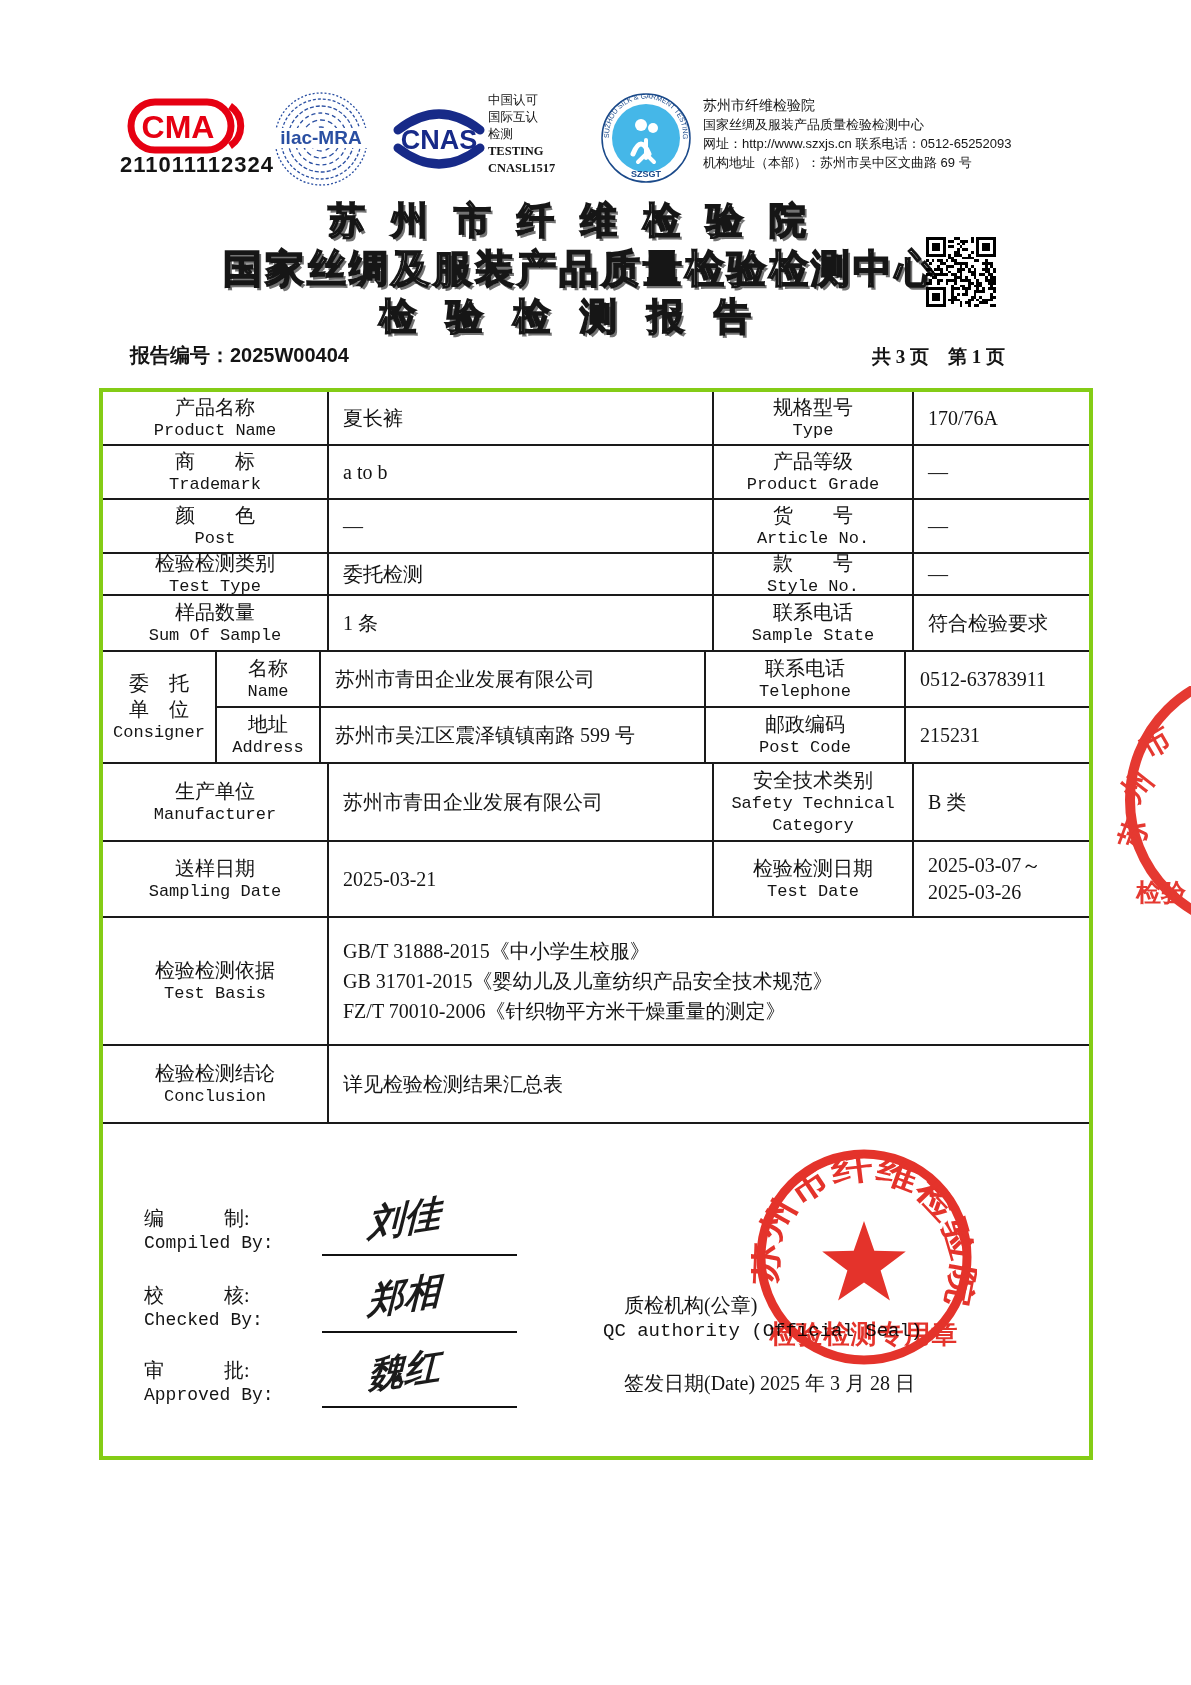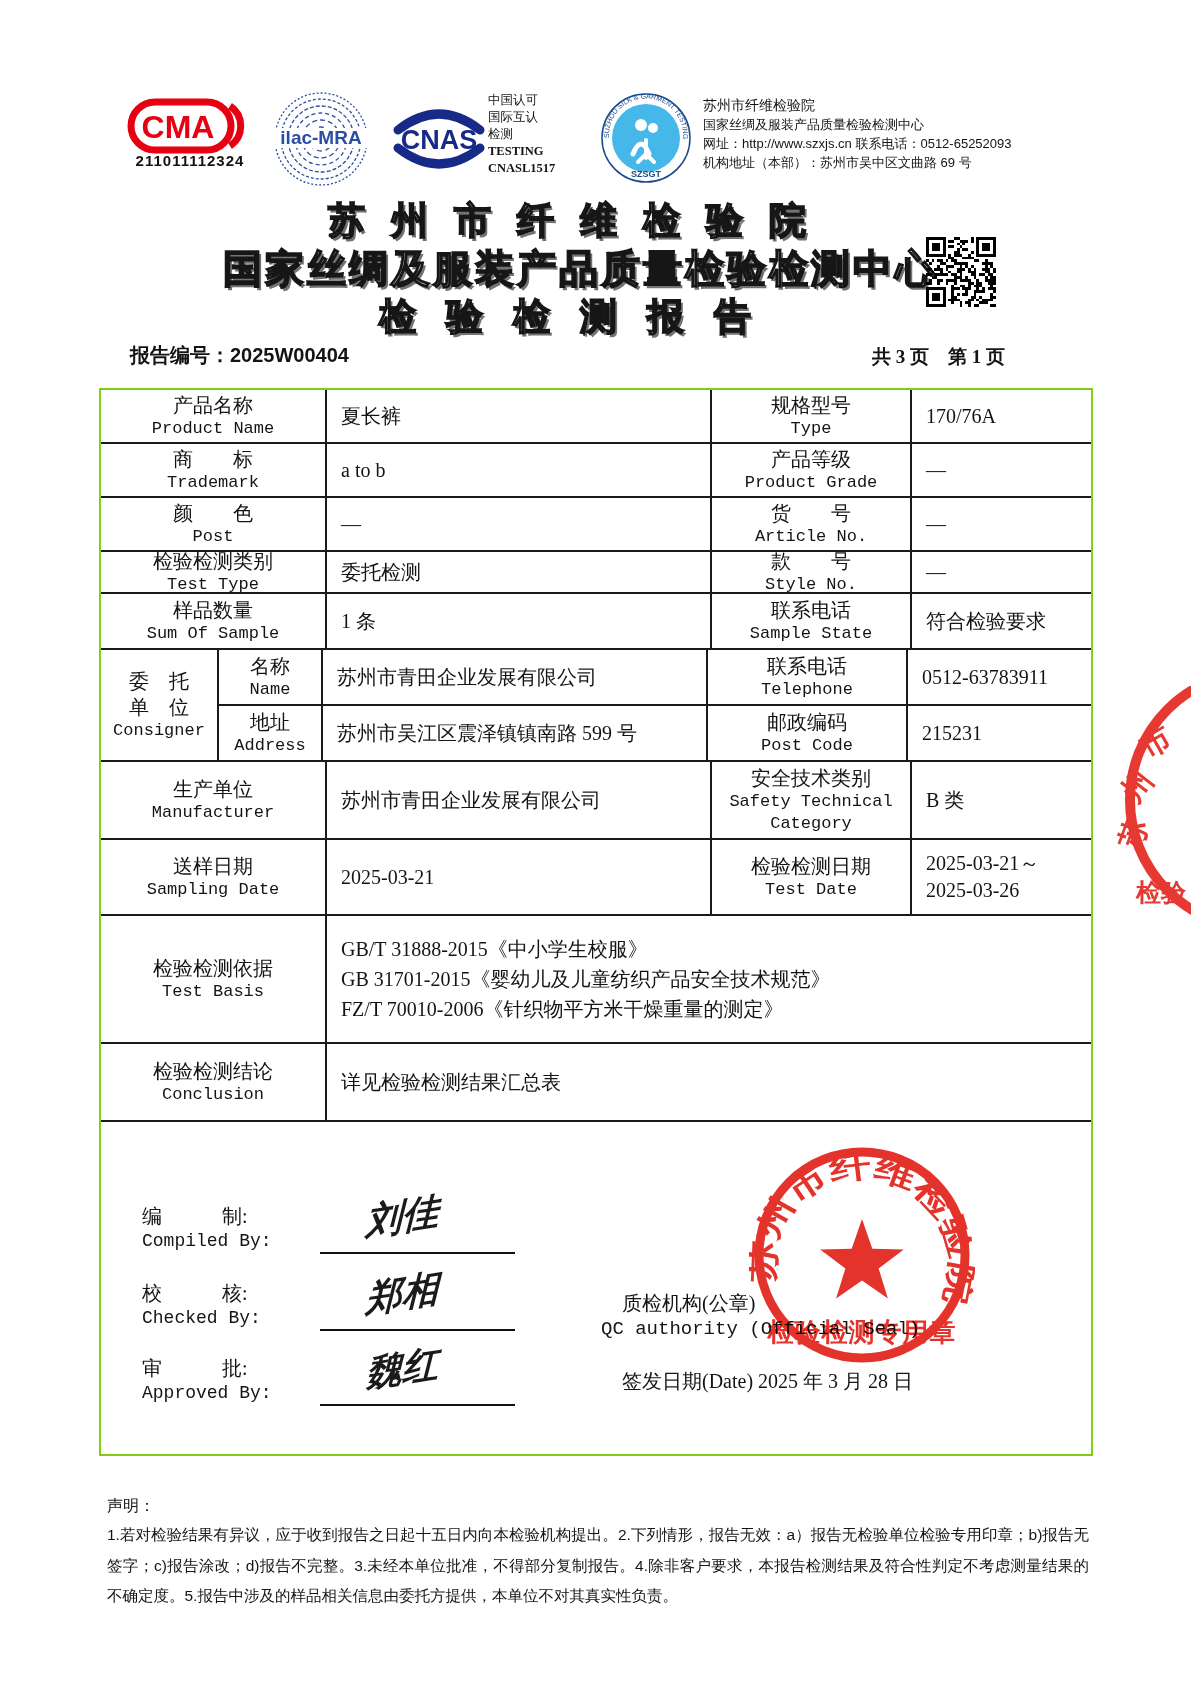--- a/index.html
+++ b/index.html
@@ -2,40 +2,40 @@
 <html><head>
 <meta charset="utf-8">
 <style>
   html,body{margin:0;padding:0;background:#888;}
   .page{position:relative;width:1191px;height:1685px;background:#fff;margin:0 auto;
         font-family:"Liberation Serif","DejaVu Serif",serif;color:#141414;overflow:hidden;}
   .abs{position:absolute;}
 
   
   .cma-num{position:absolute;left:120px;top:152px;width:140px;text-align:center;
-           font-family:"Liberation Sans","DejaVu Sans",sans-serif;font-weight:bold;font-size:15px;letter-spacing:1px;}
+           font-family:"Liberation Sans","DejaVu Sans",sans-serif;font-weight:bold;font-size:22px;letter-spacing:1px;}
   .scope{position:absolute;left:488px;top:92px;font-size:12.5px;line-height:17px;
          font-family:"Liberation Serif",serif;}
   .orginfo{position:absolute;left:703px;top:96px;font-size:13px;line-height:19px;
            font-family:"Liberation Sans","DejaVu Sans",sans-serif;}
 
   
   .titlebox{position:absolute;left:160px;top:198px;width:840px;text-align:center;}
   .t-outline{color:#fff;-webkit-text-stroke:1.6px #161616;text-shadow:2.5px 2.5px 0 rgba(40,40,40,.65);
              font-weight:bold;white-space:nowrap;}
   .t1{font-size:37px;letter-spacing:26px;line-height:46px;}
   .t2{font-size:39px;letter-spacing:3px;line-height:50px;}
   .t3{font-size:37px;letter-spacing:30px;line-height:46px;}
 
   .meta-left{position:absolute;left:130px;top:342px;font-size:20px;font-weight:bold;
              font-family:"Liberation Sans","DejaVu Sans",sans-serif;}
   .meta-right{position:absolute;left:872px;top:344px;font-size:19px;font-weight:bold;}
 
   
-  .rtable{position:absolute;left:99px;top:388px;width:994px;border:2px solid #84cc16;
+  .rtable{position:absolute;left:99px;top:388px;width:994px;border:4px solid #84cc16;
           box-sizing:border-box;background:transparent;}
   .trow{display:flex;box-sizing:border-box;}
   .cell{box-sizing:border-box;border-right:2px solid #1a1a1a;border-bottom:2px solid #1a1a1a;
         display:flex;flex-direction:column;justify-content:center;align-items:center;text-align:center;}
   .vcell{box-sizing:border-box;border-right:2px solid #1a1a1a;border-bottom:2px solid #1a1a1a;
          display:flex;flex-direction:column;justify-content:center;align-items:flex-start;
          padding-left:14px;text-align:right;}
   .vcell.last{border-right:none;}
   .cn{font-size:20px;line-height:26px;}
   .en{font-size:17px;line-height:22px;font-family:"Liberation Mono","DejaVu Sans Mono",monospace;}
@@ -293,21 +293,21 @@
         <div class="en">Sampling Date</div>
       </div>
       <div class="vcell w2">
           <div class="val">2025-03-21</div>
         </div>
       <div class="cell w3">
         <div class="cn">检验检测日期</div>
         <div class="en">Test Date</div>
       </div>
       <div class="vcell w4 last">
-        <div class="val">2025-03-21～</div>
+        <div class="val">2025-03-07～</div>
         <div class="val">2025-03-26</div>
       </div>
     </div>
 
     <div class="trow" style="height:128px">
       <div class="cell w1">
         <div class="cn">检验检测依据</div>
         <div class="en">Test Basis</div>
       </div>
       <div class="vcell last" style="flex:1">
@@ -378,18 +378,14 @@
   <svg class="sideseal" viewBox="0 0 135 238">
     <circle cx="202" cy="114" r="128" fill="none" stroke="#e2231a" stroke-width="10"></circle>
     <g fill="#e2231a" font-size="30" font-weight="bold" font-family="Liberation Serif, serif">
       <text x="92" y="72" transform="rotate(-30 92 72)">市</text>
       <text x="80" y="118" transform="rotate(-52 80 118)">州</text>
       <text x="82" y="165" transform="rotate(-70 82 165)">苏</text>
       <text x="80" y="215" font-size="25">检验</text>
     </g>
   </svg>
 
-  <div class="footer">
-    <div class="head">声明：</div>
-    <div class="body">1.若对检验结果有异议，应于收到报告之日起十五日内向本检验机构提出。2.下列情形，报告无效：a）报告无检验单位检验专用印章；b)报告无签字；c)报告涂改；d)报告不完整。3.未经本单位批准，不得部分复制报告。4.除非客户要求，本报告检测结果及符合性判定不考虑测量结果的不确定度。5.报告中涉及的样品相关信息由委托方提供，本单位不对其真实性负责。</div>
-  </div>
 
 </div>
 
 </body></html>

